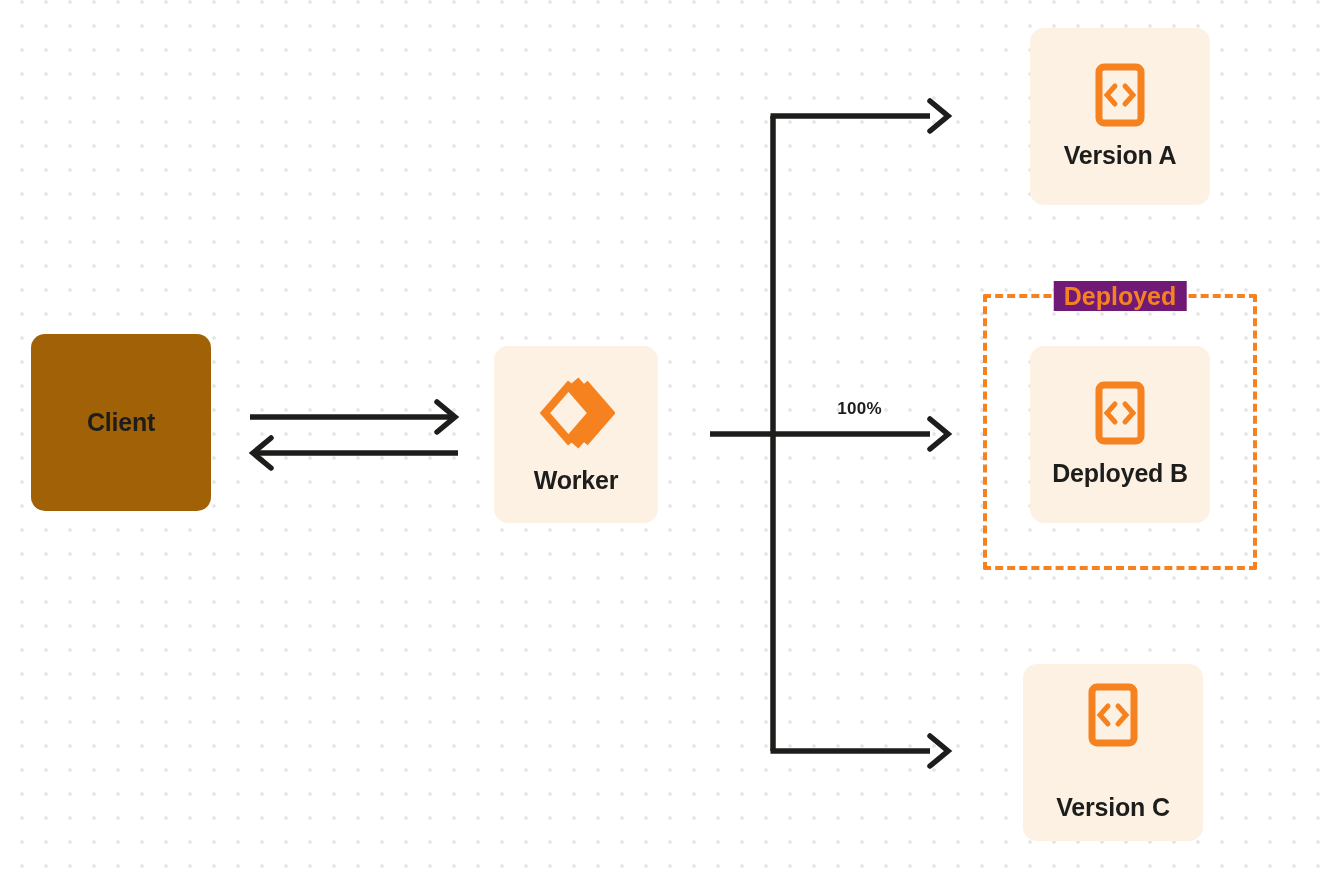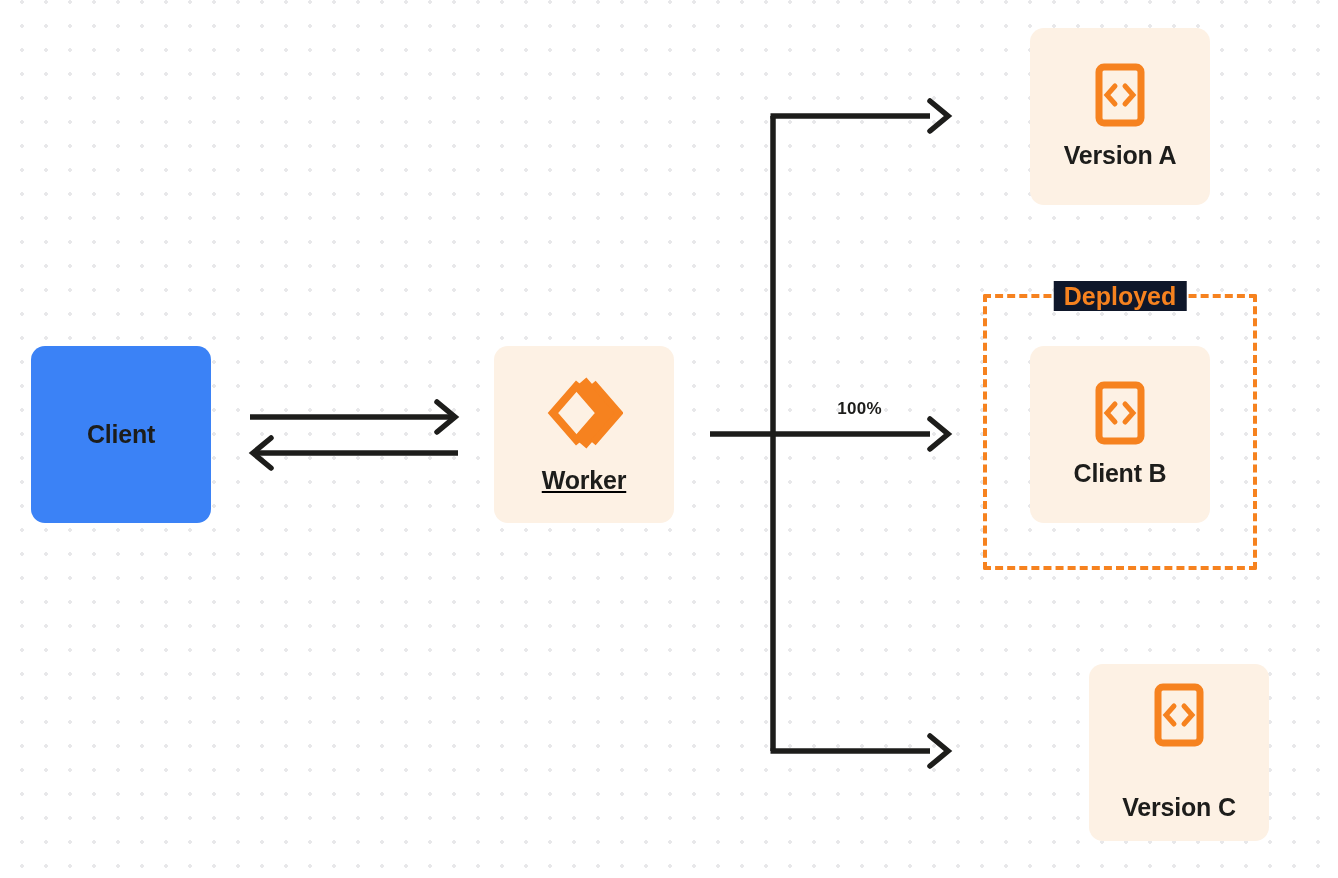--- a/index.html
+++ b/index.html
@@ -38,39 +38,38 @@
   .node-label {
     font-weight: bold;
     color: #1d1d1b;
     letter-spacing: -0.2px;
     white-space: nowrap;
   }
 
   
   #client-node {
     left: 31px;
-    top: 346px;
+    top: 334px;
     width: 180px;
     height: 177px;
-    background: #3b82f6;
+    background: #a16207;
     border-radius: 14px;
   }
   #client-node .node-label {
     font-size: 25px;
   }
 
   
   #worker-node {
     left: 494px;
     top: 346px;
-    width: 180px;
+    width: 164px;
     height: 177px;
     background: #fdf1e4;
     border-radius: 14px;
-    text-decoration: underline;
   }
   #worker-node .node-label {
     font-size: 25px;
     margin-top: 14px;
   }
   .worker-logo {
     display: block;
   }
 
   
@@ -79,21 +78,21 @@
     height: 177px;
     background: #fdf1e4;
     border-radius: 14px;
   }
   .version-card .node-label {
     font-size: 25px;
     margin-top: 14px;
   }
   #version-a-node { left: 1030px; top: 28px; }
   #version-b-node { left: 1030px; top: 346px; }
-  #version-c-node { left: 1089px; top: 664px; gap: 32px; }
+  #version-c-node { left: 1023px; top: 664px; gap: 32px; }
 
   .code-icon {
     display: block;
   }
 
   
   #deployed-group {
     position: absolute;
     left: 983px;
     top: 294px;
@@ -101,21 +100,21 @@
     height: 276px;
     box-sizing: border-box;
     border: 4px dashed #f6821f;
     border-radius: 2px;
   }
   #deployed-label {
     position: absolute;
     top: -17px;
     left: 50%;
     transform: translateX(-50%);
-    background: #0f172a;
+    background: #701a75;
     padding: 0 10px;
     color: #f6821f;
     font-size: 25px;
     font-weight: bold;
     line-height: 30px;
     white-space: nowrap;
   }
 
   
   #traffic-label {
@@ -218,21 +217,21 @@
   <div id="deployed-group">
     <span id="deployed-label">Deployed</span>
   </div>
 
   <div class="node version-card" id="version-b-node">
     <svg class="code-icon" width="50" height="64" viewBox="0 0 50 64">
       <rect x="4" y="4" width="42" height="56" rx="5" ry="5" fill="none" stroke="#f6821f" stroke-width="7"></rect>
       <polyline points="20,23 12,32 20,41" fill="none" stroke="#f6821f" stroke-width="5" stroke-linecap="round" stroke-linejoin="miter"></polyline>
       <polyline points="30,23 38,32 30,41" fill="none" stroke="#f6821f" stroke-width="5" stroke-linecap="round" stroke-linejoin="miter"></polyline>
     </svg>
-    <span class="node-label">Client B</span>
+    <span class="node-label">Deployed B</span>
   </div>
 
   <div class="node version-card" id="version-c-node">
     <svg class="code-icon" width="50" height="64" viewBox="0 0 50 64">
       <rect x="4" y="4" width="42" height="56" rx="5" ry="5" fill="none" stroke="#f6821f" stroke-width="7"></rect>
       <polyline points="20,23 12,32 20,41" fill="none" stroke="#f6821f" stroke-width="5" stroke-linecap="round" stroke-linejoin="miter"></polyline>
       <polyline points="30,23 38,32 30,41" fill="none" stroke="#f6821f" stroke-width="5" stroke-linecap="round" stroke-linejoin="miter"></polyline>
     </svg>
     <span class="node-label">Version C</span>
   </div>

